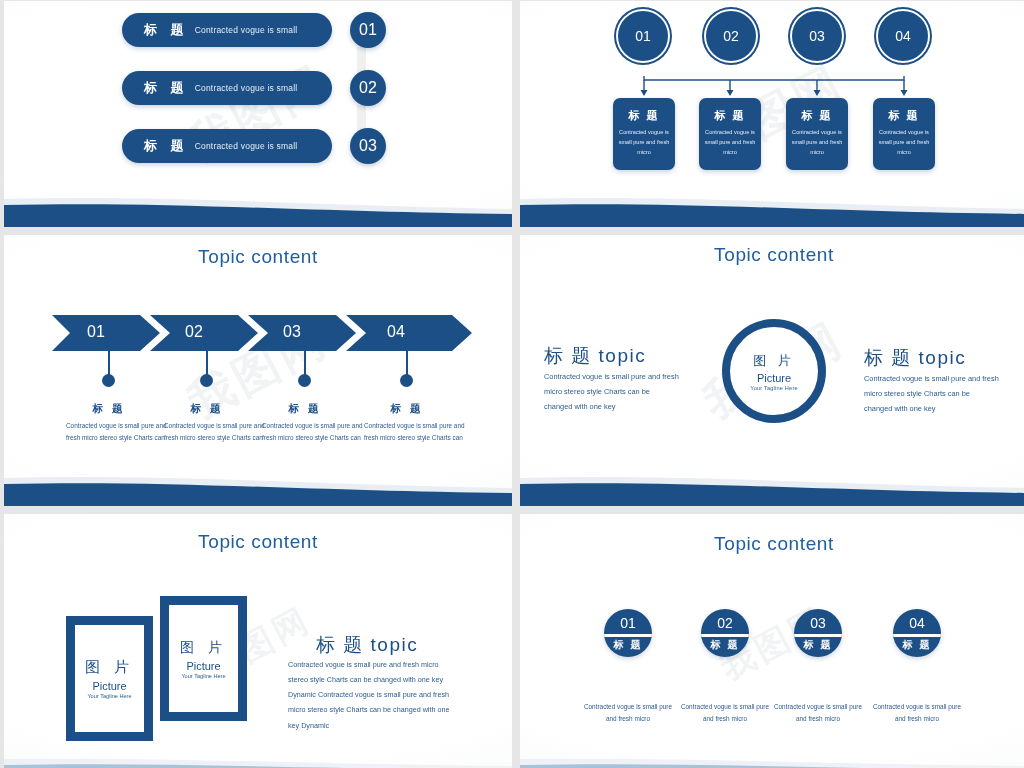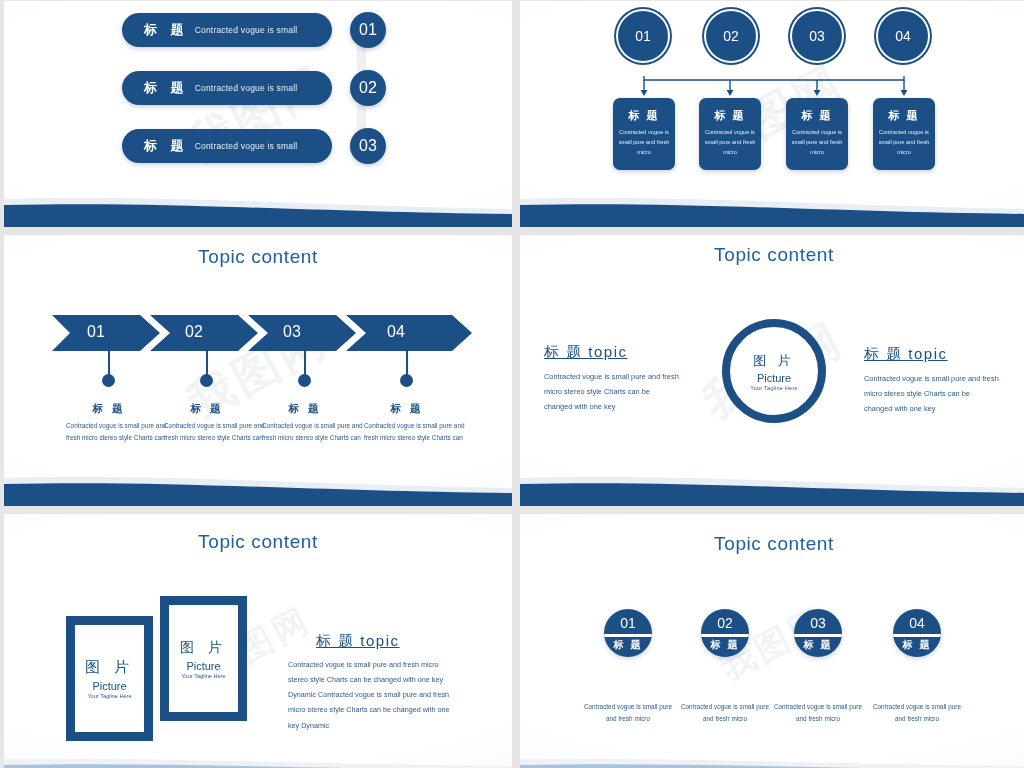--- a/index.html
+++ b/index.html
@@ -84,21 +84,21 @@
 
   
   .s4-ring{
     position:absolute;width:104px;height:104px;border-radius:50%;
     border:8px solid #1b4f86;box-sizing:border-box;background:#fff;
     display:flex;flex-direction:column;align-items:center;justify-content:center;
   }
   .s4-ring .cn{color:#1b4f86;font-size:13px;letter-spacing:4px;}
   .s4-ring .pic{color:#1b4f86;font-size:11px;margin-top:2px;}
   .s4-ring .tag{color:#2d5c8f;font-size:5.6px;margin-top:1px;letter-spacing:.2px;}
-  .s4-h{position:absolute;color:#1b4f86;font-size:15px;letter-spacing:1.5px;text-decoration:underline;}
+  .s4-h{position:absolute;color:#1b4f86;font-size:19px;letter-spacing:1.5px;}
   .s4-p{position:absolute;color:#2d5c8f;font-size:7.4px;line-height:2.05;width:135px;}
 
   
   .frame{
     position:absolute;border:9px solid #1b4f86;background:#fff;box-sizing:border-box;
     display:flex;flex-direction:column;align-items:center;justify-content:center;
   }
   .frame .cn{color:#1b4f86;font-size:15px;letter-spacing:5px;}
   .frame .pic{color:#1b4f86;font-size:11px;margin-top:3px;}
   .frame .tag{color:#2d5c8f;font-size:5.6px;margin-top:1px;}

